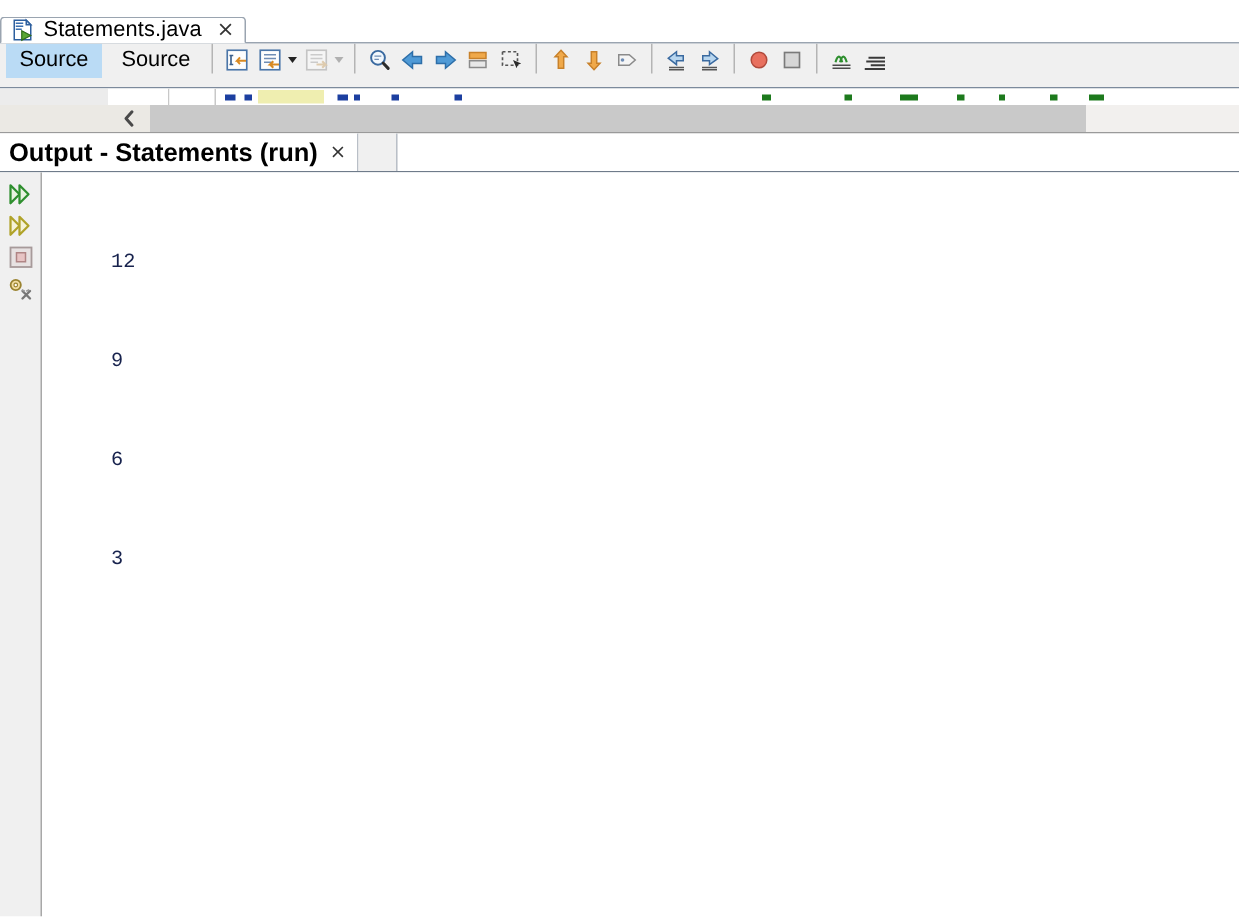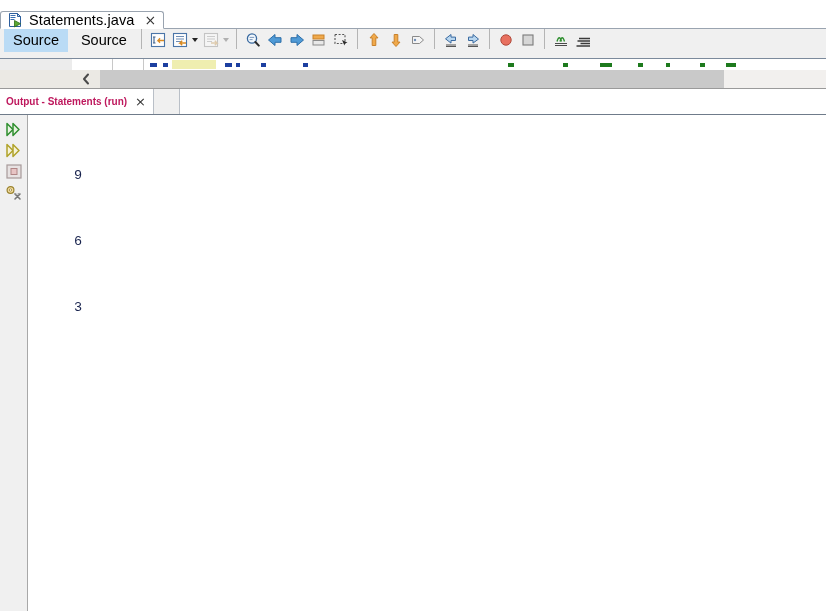--- a/index.html
+++ b/index.html
@@ -184,22 +184,22 @@
     align-items: center;
     gap: 8px;
     height: 25px;
     padding: 0 7px 0 6px;
     background: #ffffff;
     border-right: 1px solid #b9bfc7;
     box-sizing: border-box;
   }
   .output-tab-label {
     font-weight: bold;
-    font-size: 10px;
-    color: #be185d;
+    font-size: 17px;
+    color: #000000;
     white-space: nowrap;
   }
   .output-tab-close {
     font-size: 13px;
     color: #333;
     font-family: "DejaVu Sans", sans-serif;
     line-height: 1;
   }
   .output-tab-stub {
     width: 26px;
@@ -456,20 +456,21 @@
       <svg width="20" height="18" viewBox="0 0 20 18">
         <circle cx="6.5" cy="6" r="3.4" fill="#f3dda0" stroke="#9a8330" stroke-width="1.2"></circle>
         <circle cx="6.5" cy="6" r="1.2" fill="#ffffff" stroke="#9a8330" stroke-width="0.8"></circle>
         <path d="M11 10l5 5M16 10l-5 5" stroke="#777" stroke-width="1.6" stroke-linecap="round"></path>
         <path d="M10.5 9.2l2 1M15.5 9.2l-2 1" stroke="#999" stroke-width="1.2"></path>
       </svg>
     </div>
   </div>
 
   <div class="out-text">
+    <div class="ln">12</div>
     <div class="ln">9</div>
     <div class="ln">6</div>
     <div class="ln">3</div>
     <div class="ln blank"></div>
     <div class="ln blank"></div>
     
     
     
     
     

